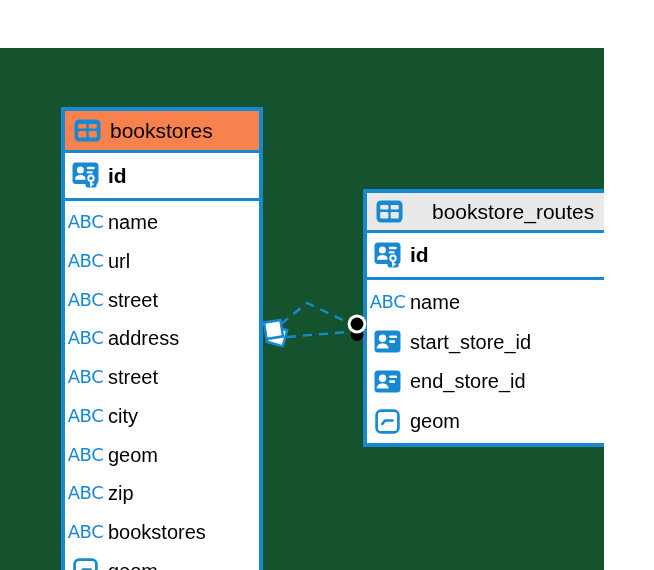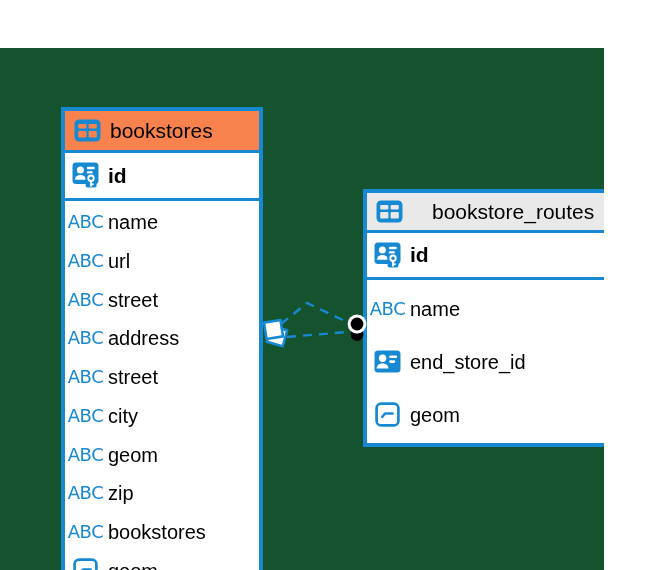--- a/index.html
+++ b/index.html
@@ -187,20 +187,28 @@
         <svg width="27" height="27">
             <use href="#sym-pk"></use>
           </svg>
       </span>
       <span>id</span>
     </div>
     <div class="rows">
       <div class="row">
         <span class="icon abc-glyph">ABC</span>
         <span>name</span>
+      </div>
+      <div class="row">
+        <span class="icon">
+          <svg width="27" height="23">
+              <use href="#sym-ref"></use>
+            </svg>
+        </span>
+        <span>start_store_id</span>
       </div>
       <div class="row">
         <span class="icon">
           <svg width="27" height="23">
               <use href="#sym-ref"></use>
             </svg>
         </span>
         <span>end_store_id</span>
       </div>
       <div class="row">

